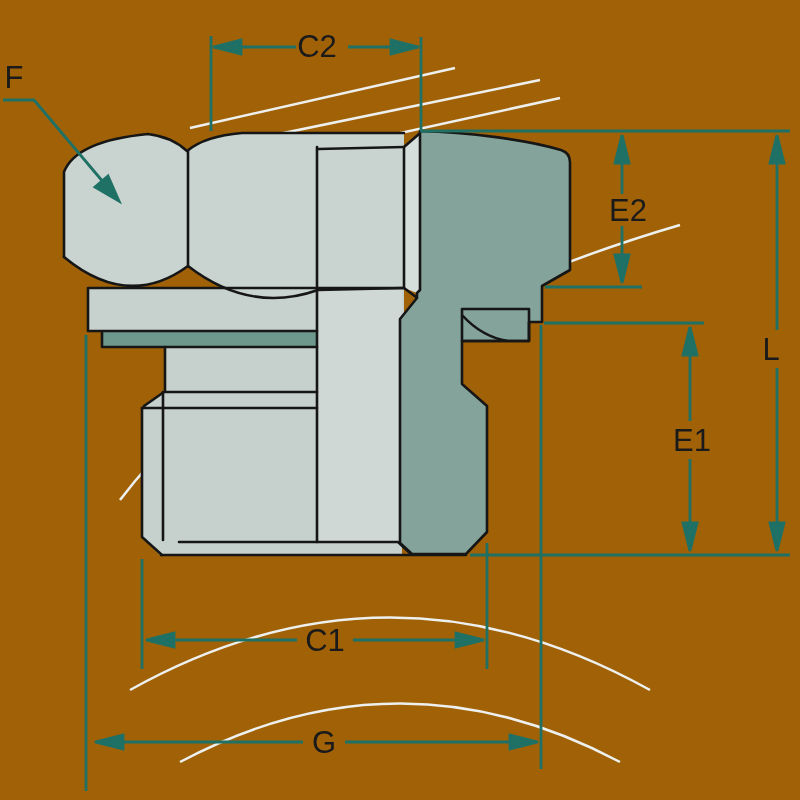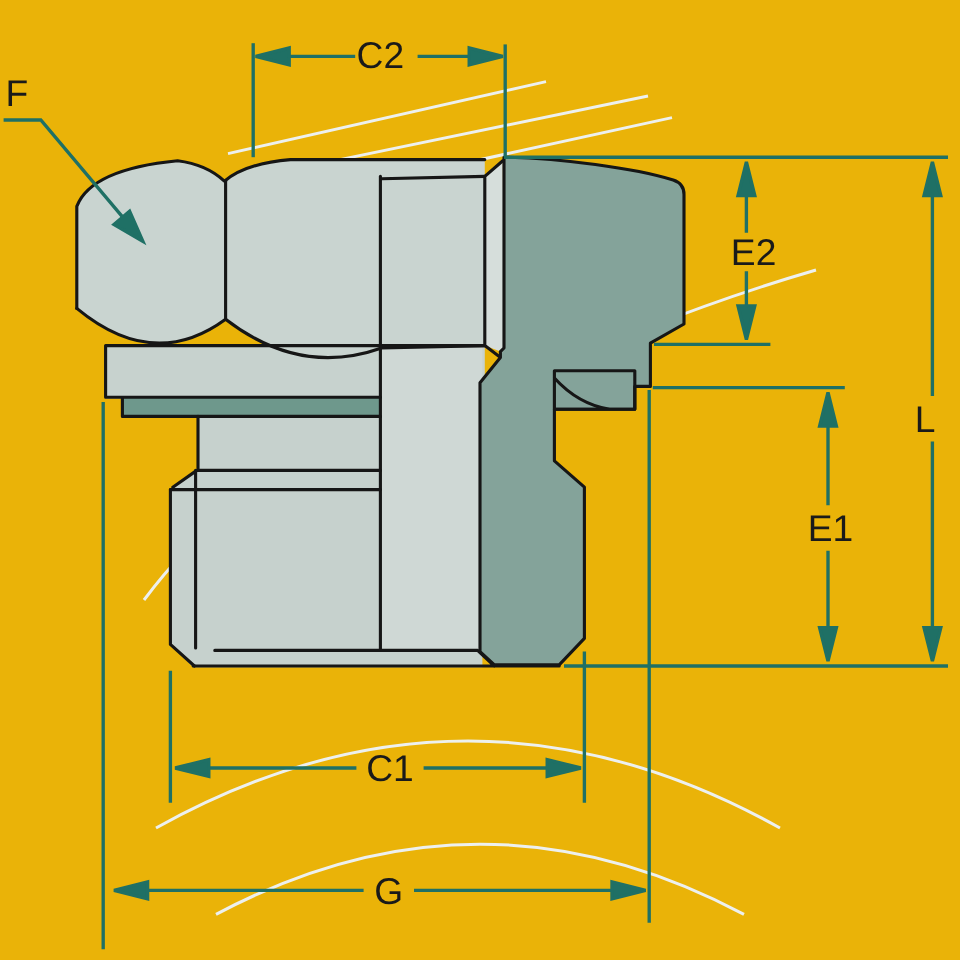--- a/index.html
+++ b/index.html
@@ -1,16 +1,16 @@
 <!DOCTYPE html>
 <html><head>
 <meta charset="utf-8">
 <style>
   html,body{margin:0;padding:0;background:#ffffff;}
-  .stage{width:800px;height:800px;position:relative;background:#eab308;overflow:hidden;}
+  .stage{width:800px;height:800px;position:relative;background:#a16207;overflow:hidden;}
   svg{display:block;}
   text{font-family:"Liberation Sans", sans-serif;font-size:31px;fill:#1a1a1a;}
 </style>
 </head>
 <body>
 
 <div class="stage">
 <svg width="800" height="800" viewBox="0 0 800 800">
 
   <g fill="none" stroke-width="2.5" stroke="#edf0ee">

